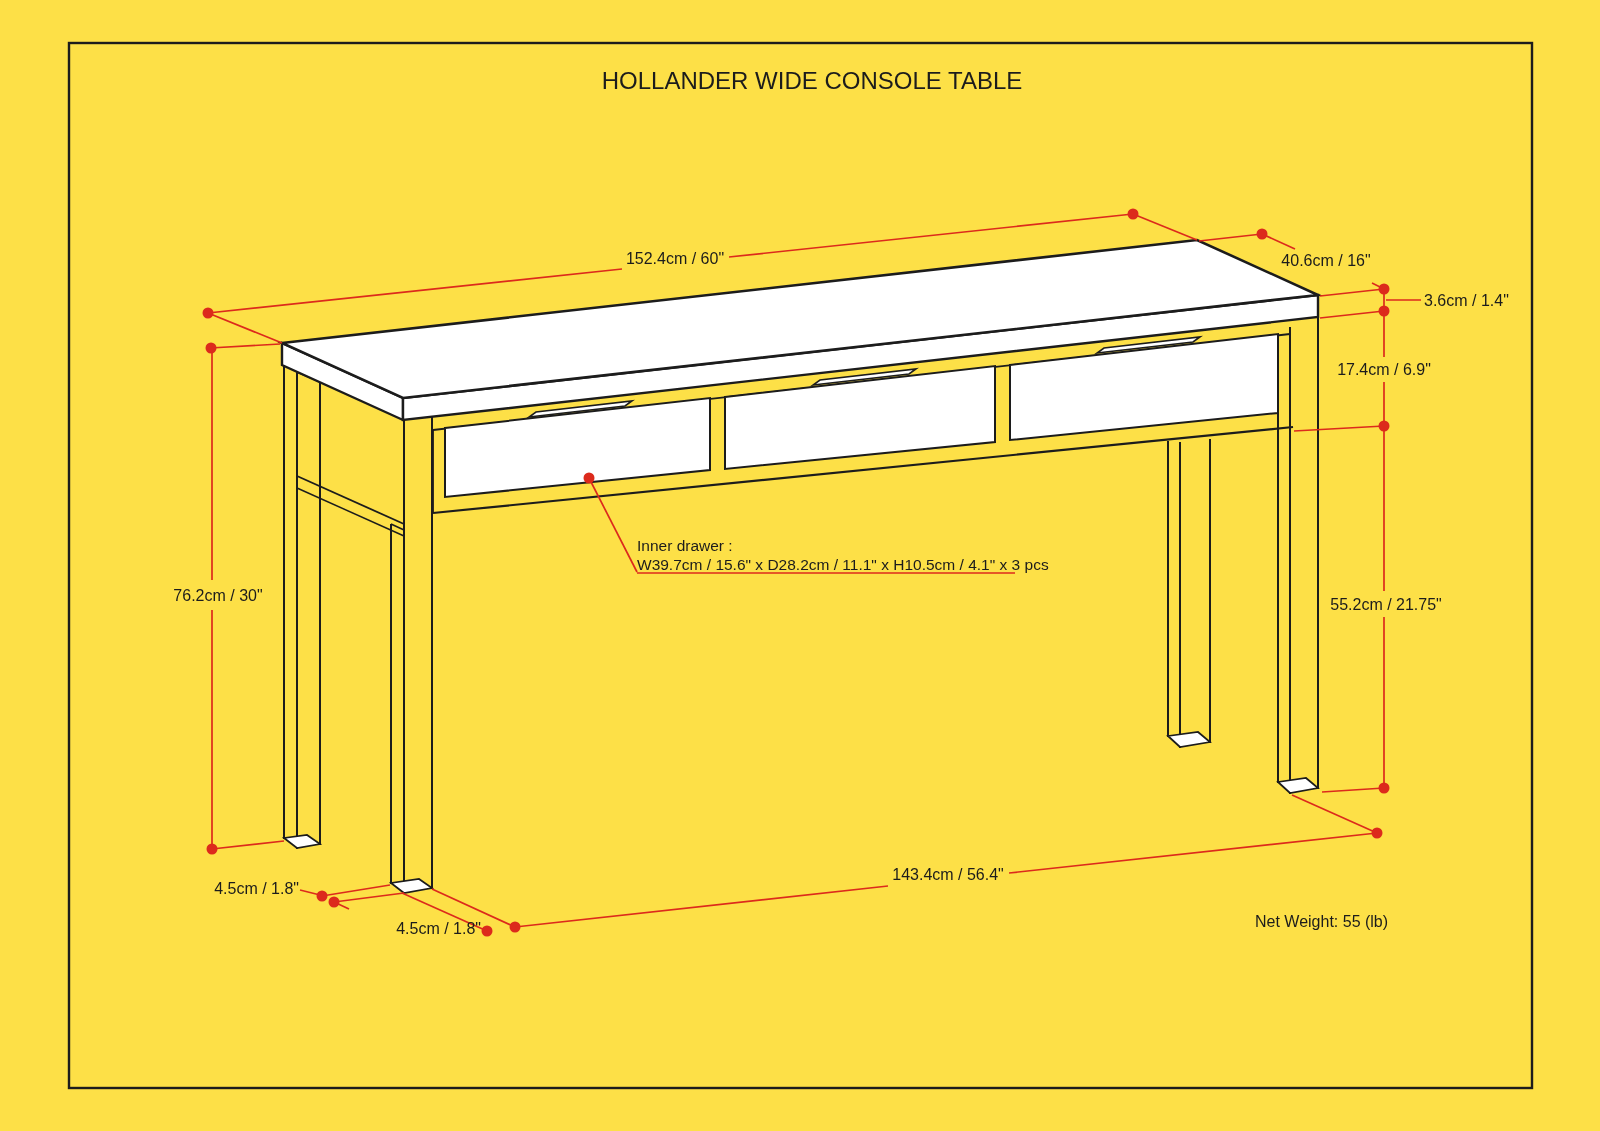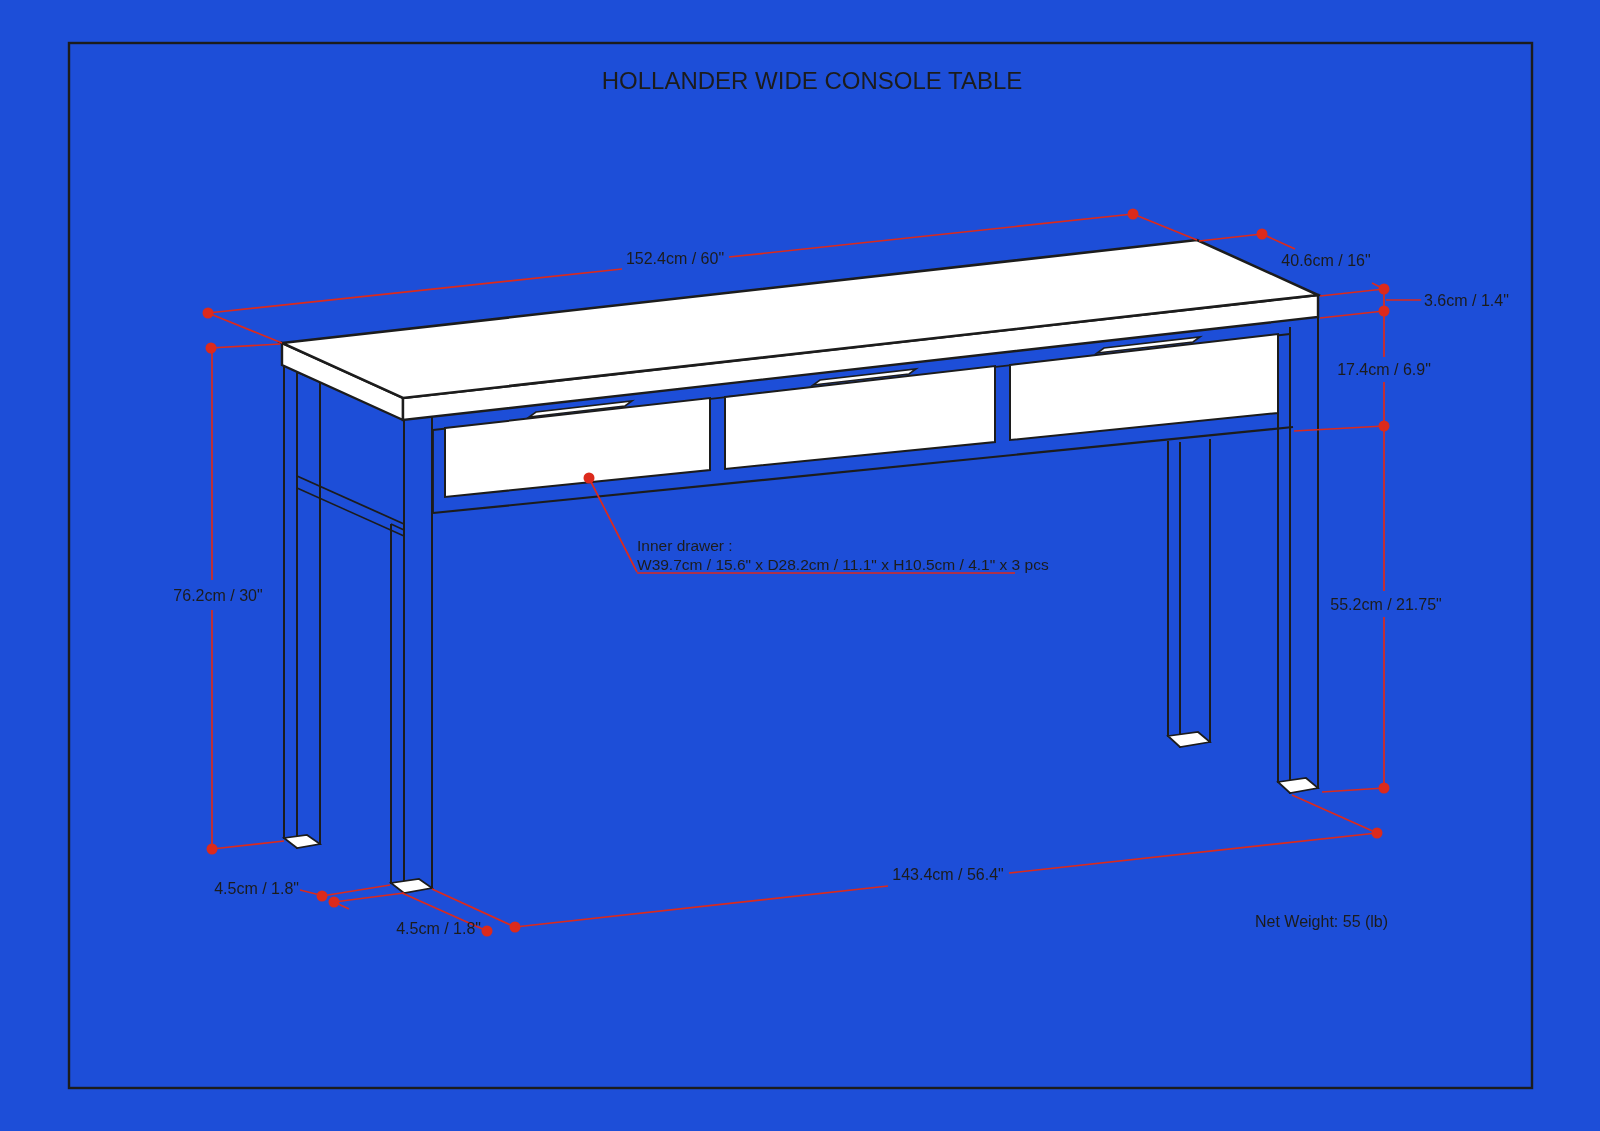--- a/index.html
+++ b/index.html
@@ -1,16 +1,16 @@
 <!DOCTYPE html>
 <html><head>
 <meta charset="utf-8">
 <style>
   html,body{margin:0;padding:0;background:#ffffff;}
-  #stage{position:relative;width:1600px;height:1131px;background:#1d4ed8;overflow:hidden;}
+  #stage{position:relative;width:1600px;height:1131px;background:#fde047;overflow:hidden;}
   svg{position:absolute;left:0;top:0;}
   text{font-family:"Liberation Sans", sans-serif;fill:#1c1c1c;}
   .dim-label{font-size:16px;}
   .small-label{font-size:15.5px;}
   .title-label{font-size:24px;}
   .blk{stroke:#1c1c1c;fill:none;}
   .blkf{stroke:#1c1c1c;fill:#ffffff;}
   .red{stroke:#dc2a1c;fill:none;stroke-width:1.7;}
   .dot{fill:#dc2a1c;stroke:none;}
 </style>

